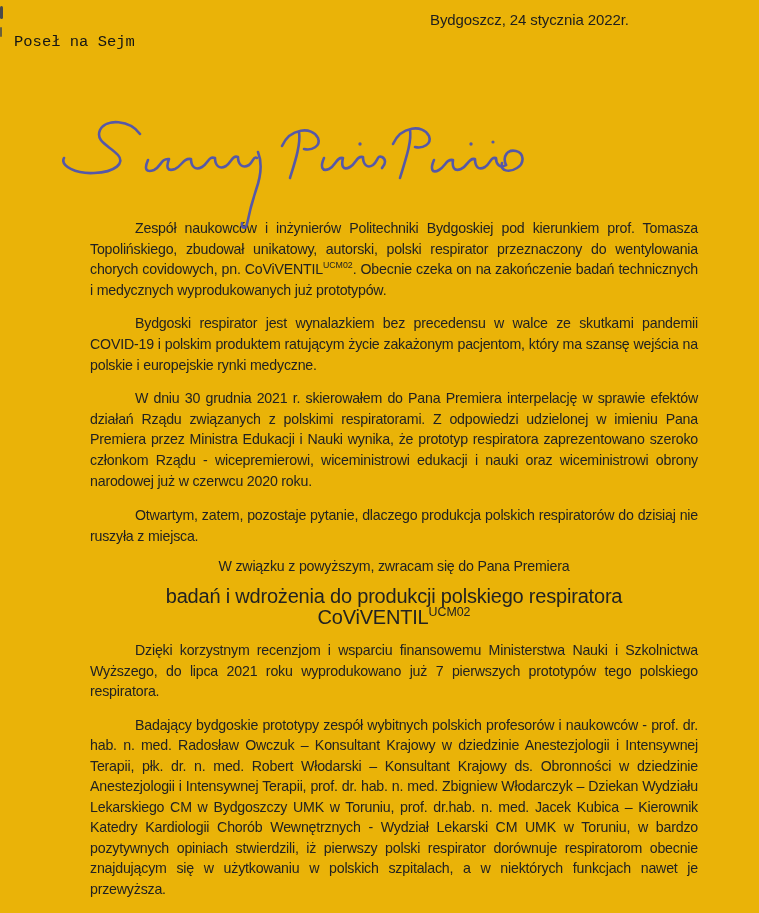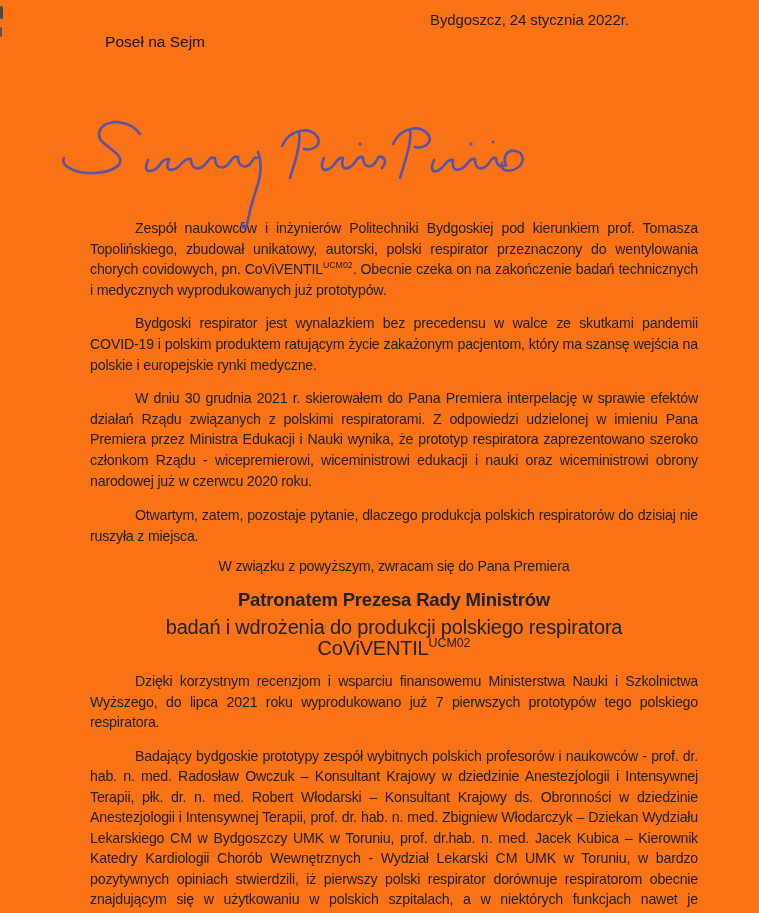--- a/index.html
+++ b/index.html
@@ -1,32 +1,32 @@
 <!DOCTYPE html>
 <html lang="pl"><head>
 <meta charset="utf-8">
 <style>
   html,body{margin:0;padding:0;background:#e8e8e8;}
   .page{
     position:relative;
     width:759px;height:913px;
-    background:#f97316;
+    background:#eab308;
     overflow:hidden;
     font-family:"Liberation Sans",sans-serif;
     color:#1e1e1e;
     box-sizing:border-box;
   }
   .date{
     position:absolute;left:430px;top:11px;
     font-size:15px;letter-spacing:-0.1px;
   }
   .sender{
-    position:absolute;left:5px;top:33px;width:200px;
-    text-align:right;
-    font-family:Liberation Sans, sans-serif;
+    position:absolute;left:14px;top:33px;width:200px;
+    text-align:left;
+    font-family:Liberation Mono, monospace;
     font-size:15.5px;line-height:18px;color:#151515;
   }
   .recipient{
     position:absolute;left:430px;top:75px;
     font-weight:bold;font-size:15px;line-height:20px;letter-spacing:-0.1px;
   }
   .handwriting{
     position:absolute;left:50px;top:118px;
     z-index:2;pointer-events:none;
   }
@@ -100,21 +100,20 @@
 
     <p class="p2">Bydgoski respirator jest wynalazkiem bez precedensu w walce ze skutkami pandemii COVID-19 i polskim produktem ratującym życie zakażonym pacjentom, który ma szansę wejścia na polskie i europejskie rynki medyczne.</p>
 
     <p class="p3">W dniu 30 grudnia 2021 r. skierowałem do Pana Premiera interpelację w sprawie efektów działań Rządu związanych z polskimi respiratorami. Z odpowiedzi udzielonej w imieniu Pana Premiera przez Ministra Edukacji i Nauki wynika, że prototyp respiratora zaprezentowano szeroko członkom Rządu - wicepremierowi, wiceministrowi edukacji i nauki oraz wiceministrowi obrony narodowej już w czerwcu 2020 roku.</p>
 
     <p class="p4">Otwartym, zatem, pozostaje pytanie, dlaczego produkcja polskich respiratorów do dzisiaj nie ruszyła z miejsca.</p>
 
     <p class="center intro">W związku z powyższym, zwracam się do Pana Premiera</p>
 
 
-    <p class="center h2">Patronatem Prezesa Rady Ministrów</p>
 
     <p class="center h3"><span>badań i wdrożenia do produkcji polskiego respiratora CoViVENTIL</span><sup>UCM02</sup></p>
 
     <p class="p5">Dzięki korzystnym recenzjom i wsparciu finansowemu Ministerstwa Nauki i Szkolnictwa Wyższego, do lipca 2021 roku wyprodukowano już 7 pierwszych prototypów tego polskiego respiratora.</p>
 
     <p class="p6">Badający bydgoskie prototypy zespół wybitnych polskich profesorów i naukowców - prof. dr. hab. n. med. Radosław Owczuk – Konsultant Krajowy w dziedzinie Anestezjologii i Intensywnej Terapii, płk. dr. n. med. Robert Włodarski – Konsultant Krajowy ds. Obronności w dziedzinie Anestezjologii i Intensywnej Terapii, prof. dr. hab. n. med. Zbigniew Włodarczyk – Dziekan Wydziału Lekarskiego CM w Bydgoszczy UMK w Toruniu, prof. dr.hab. n. med. Jacek Kubica – Kierownik Katedry Kardiologii Chorób Wewnętrznych - Wydział Lekarski CM UMK w Toruniu, w bardzo pozytywnych opiniach stwierdzili, iż pierwszy polski respirator dorównuje respiratorom obecnie znajdującym się w użytkowaniu w polskich szpitalach, a w niektórych funkcjach nawet je przewyższa.</p>
   </div>
 
 </div>
 

